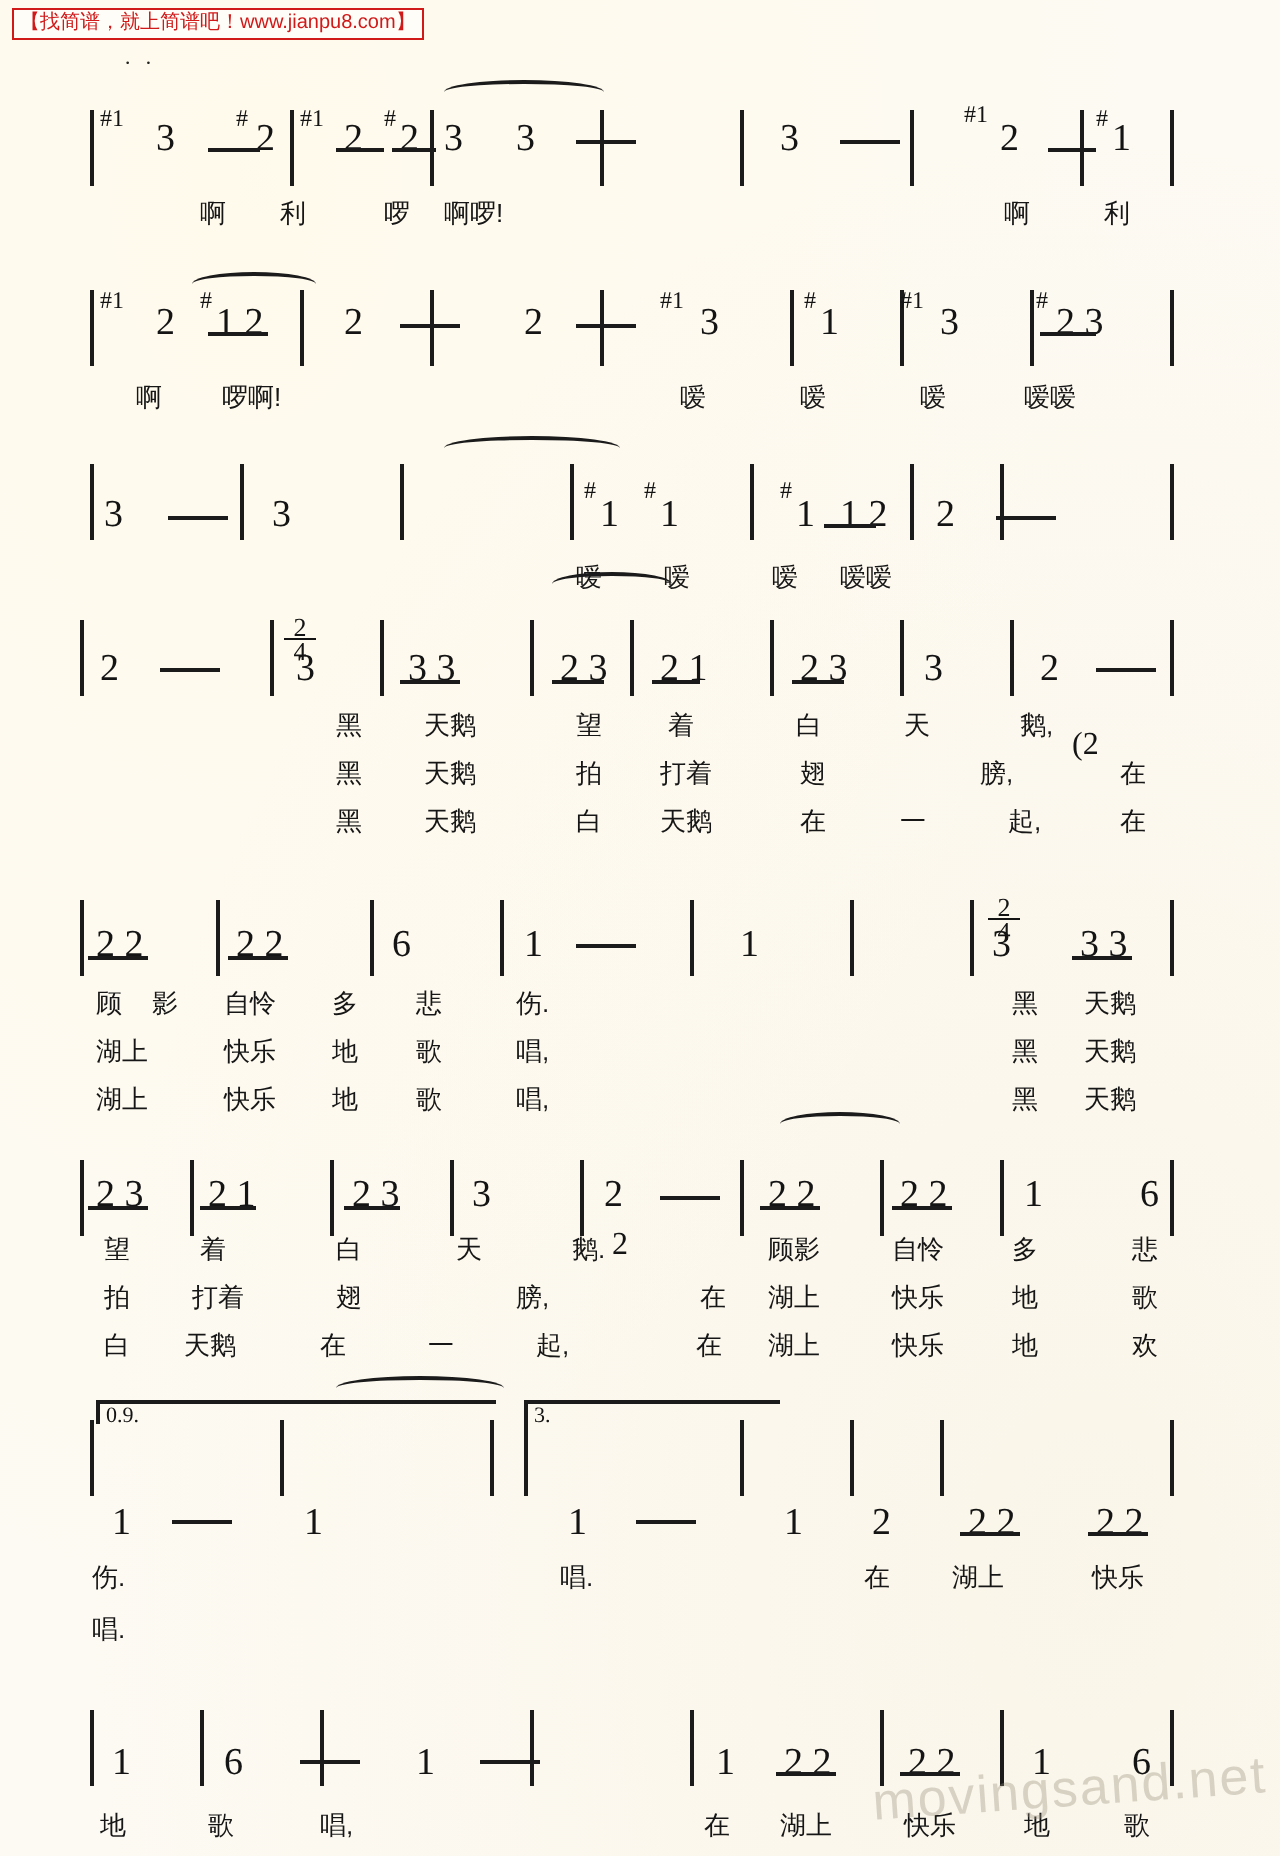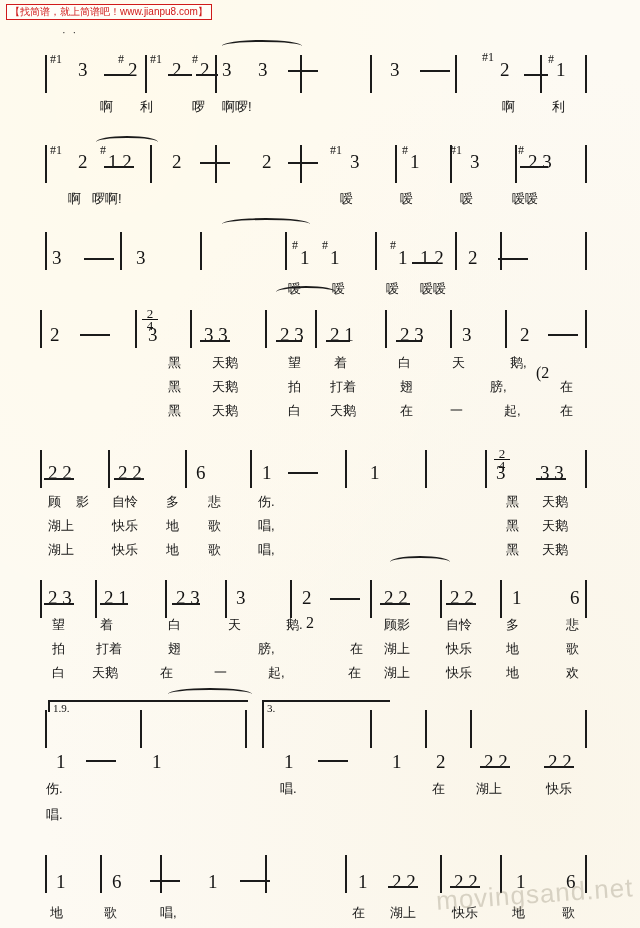--- a/index.html
+++ b/index.html
@@ -156,21 +156,21 @@
     <div class="num" style="left: 262px; top: 152px;">2</div>
     <div class="num" style="left: 350px; top: 152px;">3</div>
     <div class="acc" style="left: 330px; top: 143px;">#1</div>
     <div class="num" style="left: 410px; top: 152px;">1</div>
     <div class="acc" style="left: 402px; top: 143px;">#</div>
     <div class="num" style="left: 470px; top: 152px;">3</div>
     <div class="acc" style="left: 450px; top: 143px;">#1</div>
     <div class="num" style="left: 528px; top: 152px;">2 3</div>
     <div class="acc" style="left: 518px; top: 143px;">#</div>
     <div class="lyr" style="left: 68px; top: 192px;">啊</div>
-    <div class="lyr" style="left: 92px; top: 192px;">啰啊!</div>
+    <div class="lyr" style="left: 111px; top: 192px;">啰啊!</div>
     <div class="lyr" style="left: 340px; top: 192px;">嗳</div>
     <div class="lyr" style="left: 400px; top: 192px;">嗳</div>
     <div class="lyr" style="left: 460px; top: 192px;">嗳</div>
     <div class="lyr" style="left: 512px; top: 192px;">嗳嗳</div>
     <div class="bar hline" style="left: 45px; top: 260px; width: 515px; opacity: 0;"></div>
     <div class="bar vline" style="left: 45px; top: 232px; height: 38px;"></div>
     <div class="bar vline" style="left: 120px; top: 232px; height: 38px;"></div>
     <div class="bar vline" style="left: 200px; top: 232px; height: 38px;"></div>
     <div class="bar vline" style="left: 285px; top: 232px; height: 38px;"></div>
     <div class="bar vline" style="left: 375px; top: 232px; height: 38px;"></div>
@@ -341,21 +341,21 @@
     <div class="num" style="left: 392px; top: 752px;">1</div>
     <div class="num" style="left: 436px; top: 752px;">2</div>
     <div class="num" style="left: 484px; top: 752px;">2 2</div>
     <div class="num" style="left: 548px; top: 752px;">2 2</div>
     <div class="lyr" style="left: 46px; top: 782px;">伤.</div>
     <div class="lyr" style="left: 280px; top: 782px;">唱.</div>
     <div class="lyr" style="left: 432px; top: 782px;">在</div>
     <div class="lyr" style="left: 476px; top: 782px;">湖上</div>
     <div class="lyr" style="left: 546px; top: 782px;">快乐</div>
     <div class="lyr" style="left: 46px; top: 808px;">唱.</div>
-    <div class="repeat" style="left: 48px; top: 700px; width: 200px;">1.9.</div>
+    <div class="repeat" style="left: 48px; top: 700px; width: 200px;">0.9.</div>
     <div class="repeat" style="left: 262px; top: 700px; width: 128px;">3.</div>
     <div class="bar hline" style="left: 45px; top: 883px; width: 540px; opacity: 0;"></div>
     <div class="bar vline" style="left: 45px; top: 855px; height: 38px;"></div>
     <div class="bar vline" style="left: 100px; top: 855px; height: 38px;"></div>
     <div class="bar vline" style="left: 160px; top: 855px; height: 38px;"></div>
     <div class="bar vline" style="left: 265px; top: 855px; height: 38px;"></div>
     <div class="bar vline" style="left: 345px; top: 855px; height: 38px;"></div>
     <div class="bar vline" style="left: 440px; top: 855px; height: 38px;"></div>
     <div class="bar vline" style="left: 500px; top: 855px; height: 38px;"></div>
     <div class="bar vline" style="left: 585px; top: 855px; height: 38px;"></div>

